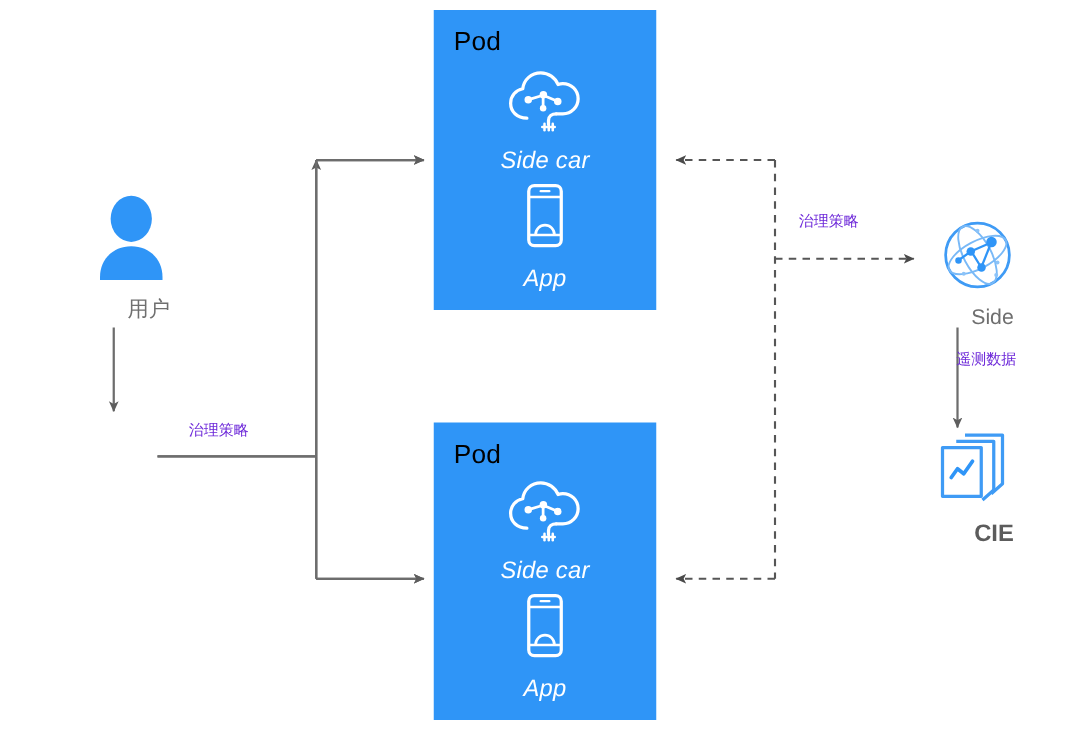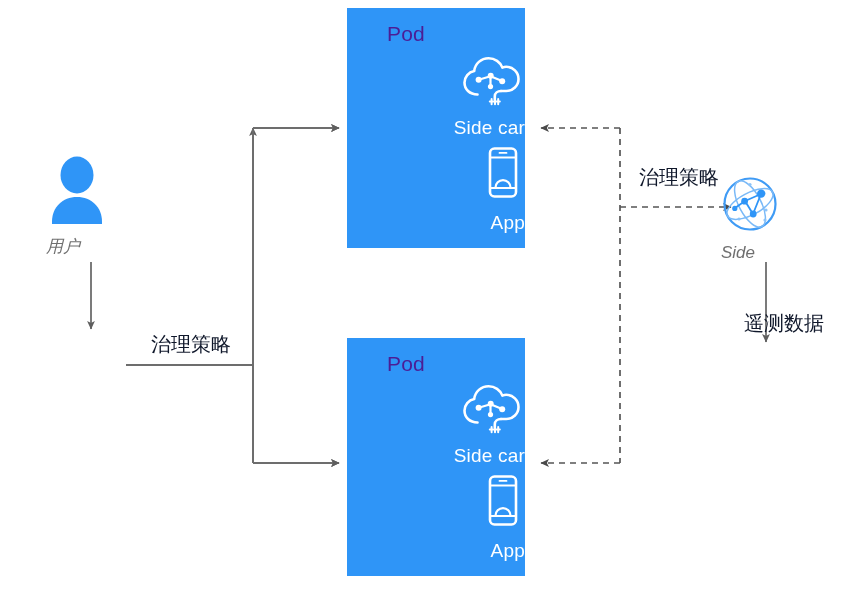--- a/index.html
+++ b/index.html
@@ -27,48 +27,47 @@
   
   .pod {
     position: absolute;
     background: #2f95f7;
     box-sizing: border-box;
   }
   .pod-title {
     position: absolute;
     left: 16px;
     top: 14px;
-    color: #4c1d95;
+    color: #000000;
     font-size: 21px;
     line-height: 24px;
     letter-spacing: 0.2px;
-    margin-left: 24px;
   }
   .pod-item {
     position: absolute;
     left: 0;
     width: 100%;
-    text-align: right;
+    text-align: center;
+    font-style: italic;
   }
   .pod-item .glyph {
     display: block;
     margin: 0 auto 4px auto;
   }
   .pod-item .caption {
     display: block;
     color: #ffffff;
     font-size: 19px;
     line-height: 23px;
     letter-spacing: 0.2px;
   }
   
   .node {
     position: absolute;
-    text-align: left;
-    font-style: italic;
+    text-align: right;
   }
   .node .glyph {
     display: block;
     margin: 0 auto;
   }
   .node .caption {
     display: block;
     margin-top: 6px;
     color: #6f6f6f;
     font-size: 17px;
@@ -76,22 +75,22 @@
     white-space: nowrap;
   }
   .node .caption.strong {
     color: #5c5c5c;
     font-weight: bold;
     font-size: 19px;
   }
   
   .edge-label {
     position: absolute;
-    color: #0f172a;
-    font-size: 20px;
+    color: #6d28d9;
+    font-size: 12px;
     line-height: 19px;
     white-space: nowrap;
   }
 </style>
 </head>
 <body>
 
 <div id="canvas">
 
   <svg class="svg-layer" viewBox="0 0 861 592" xmlns="http://www.w3.org/2000/svg">
@@ -134,21 +133,21 @@
 
     <g>
       <line x1="766" y1="262" x2="766" y2="342" stroke="#6d6d6d" stroke-width="1.8" marker-end="url(#arrowSolid)"></line>
     </g>
   </svg>
 
   <div class="edge-label" style="left:151px; top:335px;">治理策略</div>
 
   <div class="edge-label" style="left:639px; top:168px;">治理策略</div>
 
-  <div class="edge-label" style="left:744px; top:278px;margin-top:36px;">遥测数据</div>
+  <div class="edge-label" style="left:765px; top:278px;">遥测数据</div>
 
   <div class="pod" style="left:347px; top:8px; width:178px; height:240px;">
     <div class="pod-title">Pod</div>
 
     <div class="pod-item" style="top:44px;">
       <span class="glyph">
         <svg width="66" height="56" viewBox="0 0 66 56" xmlns="http://www.w3.org/2000/svg">
           <g fill="none" stroke="#ffffff" stroke-width="2.6" stroke-linecap="round" stroke-linejoin="round">
             <path d="M18.5,42.5 C10.5,42.5 5.5,37.2 5.5,30.6 C5.5,24.8 9.6,20.1 15.2,19.0
                      C16.0,11.8 22.1,6.2 29.6,6.2 C35.9,6.2 41.3,10.1 43.4,15.6
@@ -276,14 +275,27 @@
           <circle cx="29" cy="9.5" r="1.6"></circle>
           <circle cx="45" cy="35" r="1.6"></circle>
           <circle cx="18" cy="44" r="1.6"></circle>
           <circle cx="44" cy="45" r="1.6"></circle>
         </g>
       </svg>
     </span>
     <span class="caption">Side</span>
   </div>
 
+  <div class="node" style="left:721px; top:345px; width:90px;">
+    <span class="glyph">
+      <svg width="66" height="62" viewBox="0 0 66 62" xmlns="http://www.w3.org/2000/svg">
+        <g fill="none" stroke="#3f9bf5" stroke-width="2.6" stroke-linejoin="round">
+          <path d="M27,3 L57,3 L57,42 L48,50"></path>
+          <path d="M20,8 L50,8 L50,47 L41,55"></path>
+          <path d="M9,13 L40,13 L40,52 L9,52 Z"></path>
+        </g>
+        <path d="M16,37 L21,30 L26,34 L33,24" fill="none" stroke="#2f95f7" stroke-width="3.0" stroke-linecap="round" stroke-linejoin="round"></path>
+      </svg>
+    </span>
+    <span class="caption strong">CIE</span>
+  </div>
 
 </div>
 
 </body></html>

